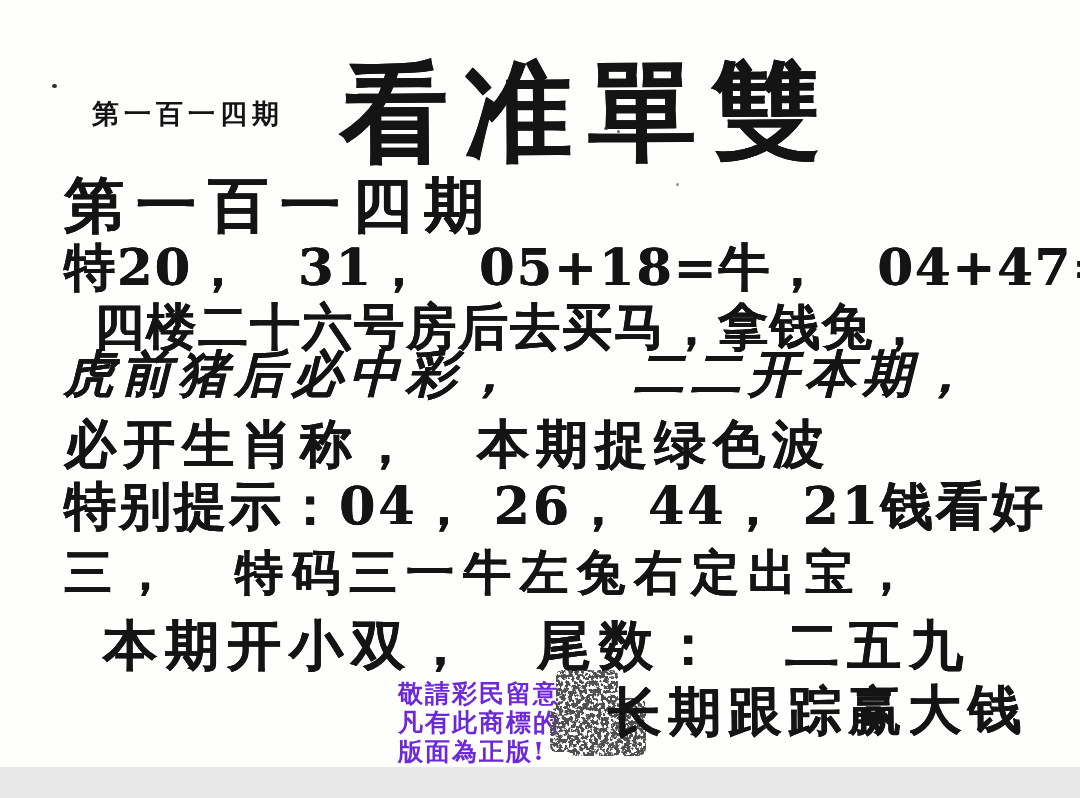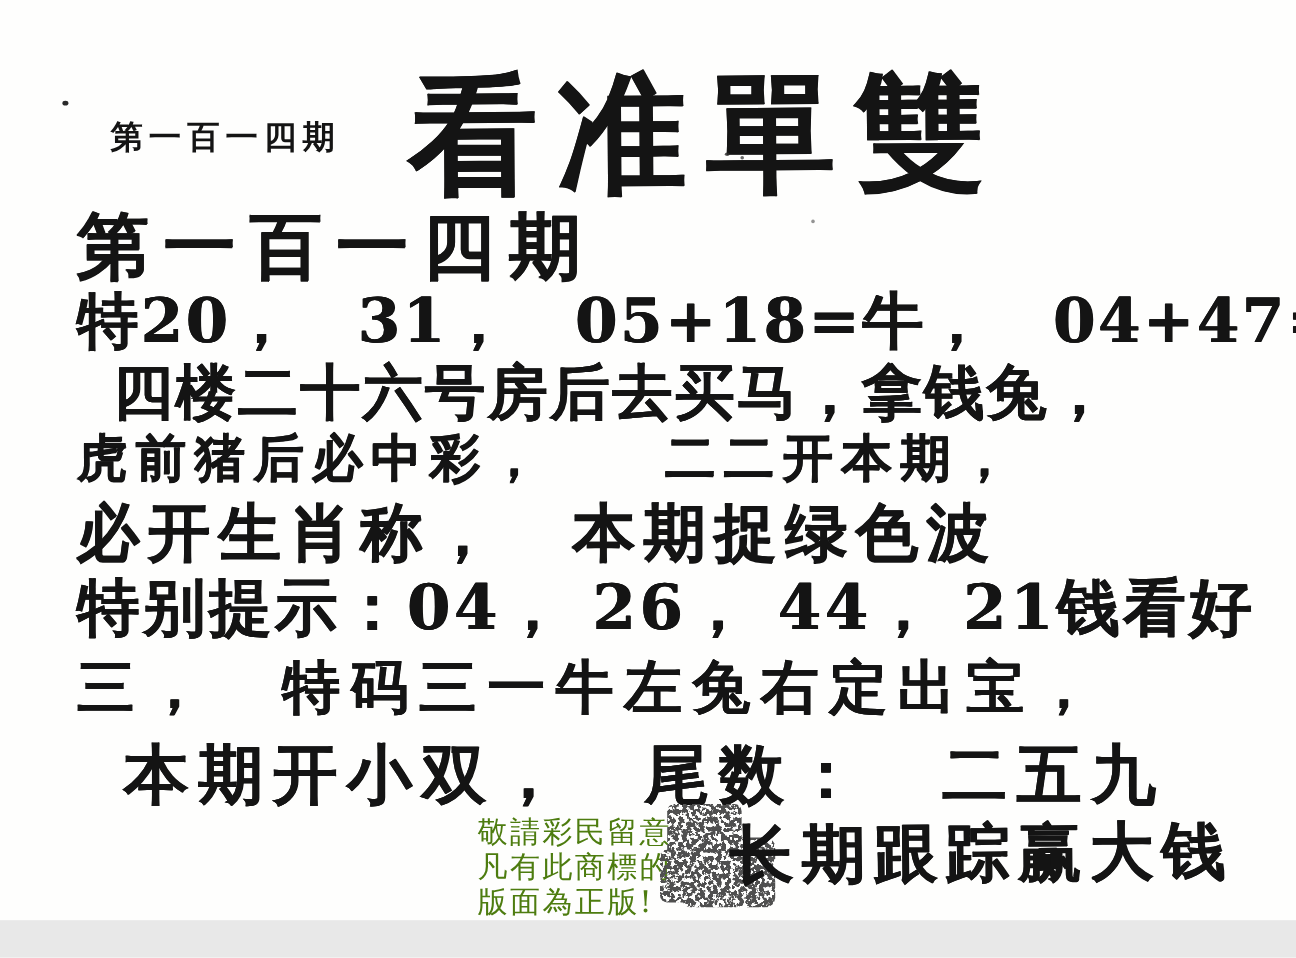--- a/index.html
+++ b/index.html
@@ -31,33 +31,33 @@
   .title {
     left: 340px; top: 40px;
     font-size: 108px;
     letter-spacing: 16px;
     transform: rotate(-0.4deg);
   }
   .line { left: 64px; }
   .l1 { top: 166px; font-size: 60px; letter-spacing: 12px; }
   .l2 { top: 234px; font-size: 51px; letter-spacing: 2px; }
   .l3 { top: 294px; font-size: 50px; letter-spacing: 2px; margin-left: 30px; }
-  .l4 { top: 354px; font-size: 42px; letter-spacing: 7px; }
+  .l4 { top: 341px; font-size: 50px; letter-spacing: 7px; font-style: italic; }
   .l5 { top: 410px; font-size: 52px; letter-spacing: 7px; }
   .l6 { top: 472px; font-size: 52px; letter-spacing: 3px; }
   .l7 { top: 541px; font-size: 48px; letter-spacing: 9px; }
   .l8 { top: 610px; font-size: 54px; letter-spacing: 8px; margin-left: 39px; }
   .notice {
     position: absolute;
     left: 398px; top: 679px;
     font-size: 25px;
     line-height: 29px;
-    font-weight: 400;
+    font-weight: 700;
     letter-spacing: 2px;
-    color: #4d7c0f;
+    color: #6d28d9;
   }
   .notice div { white-space: nowrap; }
   .seal {
     position: absolute;
     left: 548px; top: 668px;
     width: 118px; height: 92px;
   }
   .slogan {
     left: 608px; top: 676px;
     font-size: 53px;

